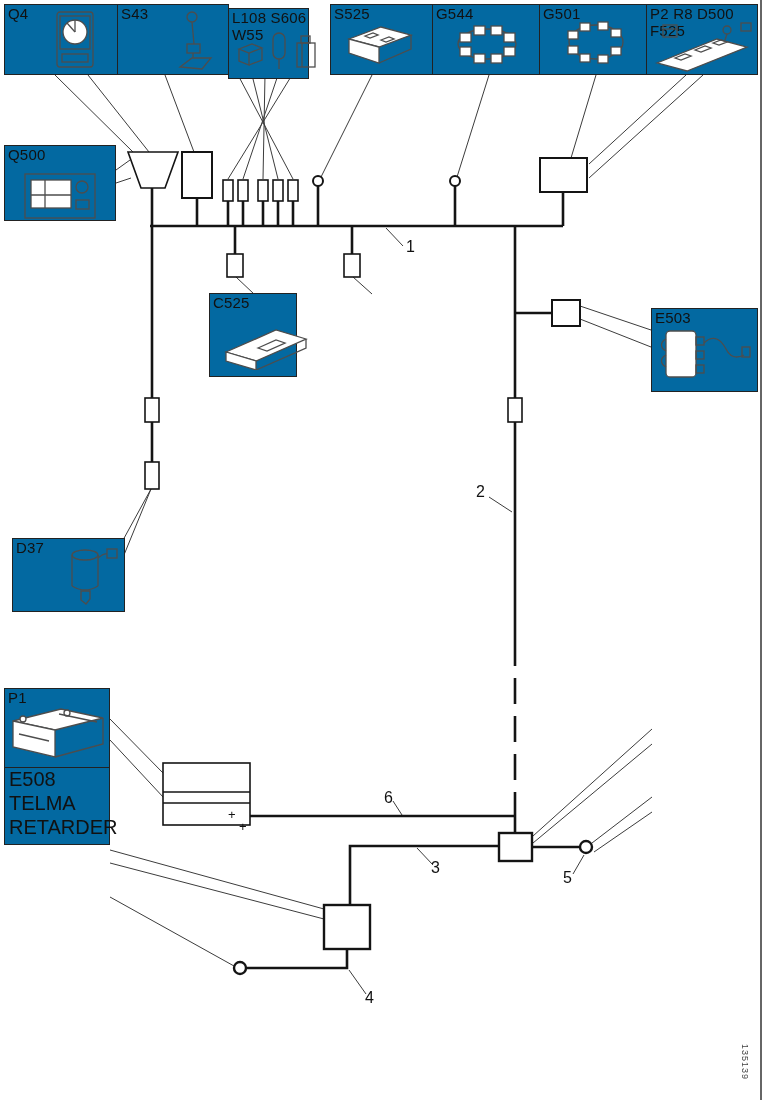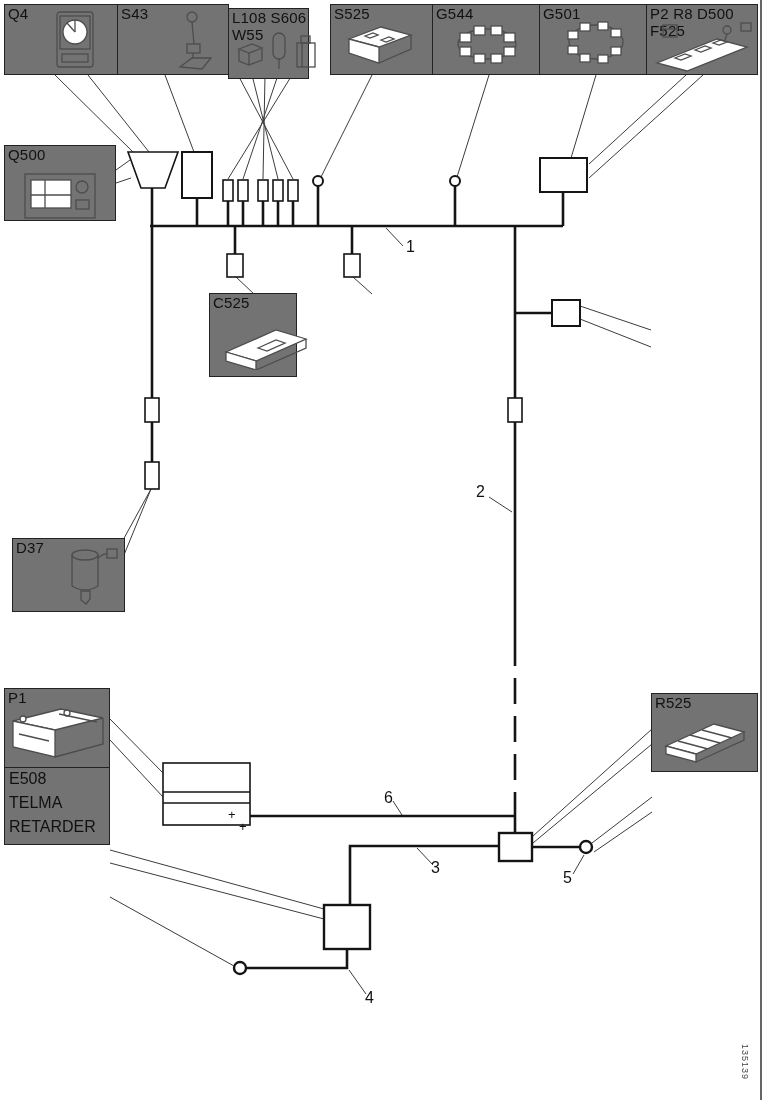--- a/index.html
+++ b/index.html
@@ -2,24 +2,24 @@
 <html><head>
 <meta charset="utf-8">
 <style>
   *{box-sizing:border-box}
   body{margin:0;background:#fff}
   #canvas{position:relative;width:762px;height:1100px;background:#fff;overflow:hidden;
           font-family:"Liberation Sans","DejaVu Sans",sans-serif;color:#111}
   #edge{position:absolute;right:0;top:0;width:2px;height:100%;background:#666}
   #wires{position:absolute;left:0;top:0}
   .dash{stroke-dasharray:26 12}
-  .callout{position:absolute;border:1.4px solid #222;background:#737373}
+  .callout{position:absolute;border:1.4px solid #222;background:#0369a1}
   .lbl{position:absolute;top:0;left:3px;font-size:15px;line-height:18px;white-space:nowrap;letter-spacing:.2px}
   .lbl.second{top:17px}
-  .etext{position:absolute;left:4px;font-size:16px;line-height:18px;white-space:nowrap}
+  .etext{position:absolute;left:4px;font-size:20px;line-height:18px;white-space:nowrap}
   .icon{position:absolute}
   .icon *{stroke:#4d4d4d;fill:none;stroke-width:1.3}
   .icon .f{fill:#fff}
   .wnum{position:absolute;font-size:16px}
   #code{position:absolute;left:740px;top:1044px;font-size:9px;color:#444;writing-mode:vertical-rl;letter-spacing:1px}
 </style>
 </head>
 <body>
 
 <div id="canvas">
@@ -275,32 +275,34 @@
     <span class="lbl">C525</span>
     <svg class="icon" style="left:10px;top:24px" width="92" height="52" viewBox="0 0 92 52">
       <path class="f" d="M6,34 L56,12 86,21 36,43 z"></path>
         <path class="f" d="M6,34 v9 l30,9 v-9 z"></path>
       <path d="M36,52 L86,30 v-9"></path>
         <path d="M38,30 l18,-8 9,3 -18,8 z"></path>
     </svg>
   </div>
 
 
-
-  <div class="callout" style="left:651px;top:693px;width:107px;height:79px">
-    <span class="lbl">R525</span>
-    <svg class="icon" style="left:8px;top:14px" width="94" height="58" viewBox="0 0 94 58">
-      <path class="f" d="M6,38 L54,16 84,24 36,46 z"></path>
-      <line x1="18" y1="33" x2="48" y2="41"></line>
-        <line x1="30" y1="27" x2="60" y2="35"></line>
-        <line x1="42" y1="22" x2="72" y2="30"></line>
-      <path class="f" d="M6,38 v8 l30,8 v-8 z"></path>
-        <path d="M36,54 L84,32 v-8"></path>
-    </svg>
-  </div>
+  <div class="callout" style="left:651px;top:308px;width:107px;height:84px">
+    <span class="lbl">E503</span>
+    <svg class="icon" style="left:6px;top:18px" width="94" height="56" viewBox="0 0 94 56">
+      <rect class="f" x="8" y="4" width="30" height="46" rx="4"></rect>
+      <path d="M8,12 c-6,3 -6,9 0,12"></path>
+        <path d="M8,28 c-6,3 -6,9 0,12"></path>
+      <rect x="38" y="10" width="8" height="8"></rect>
+        <rect x="38" y="24" width="8" height="8"></rect>
+        <rect x="38" y="38" width="8" height="8"></rect>
+      <path d="M46,16 c10,-10 18,-2 22,6 4,8 10,10 18,6"></path>
+        <rect x="84" y="20" width="8" height="10"></rect>
+    </svg>
+  </div>
+
 
 
   <div class="wnum" style="left:406px;top:238px">1</div>
   <div class="wnum" style="left:476px;top:483px">2</div>
   <div class="wnum" style="left:431px;top:859px">3</div>
   <div class="wnum" style="left:365px;top:989px">4</div>
   <div class="wnum" style="left:563px;top:869px">5</div>
   <div class="wnum" style="left:384px;top:789px">6</div>
 
   <div id="code">135139</div>

